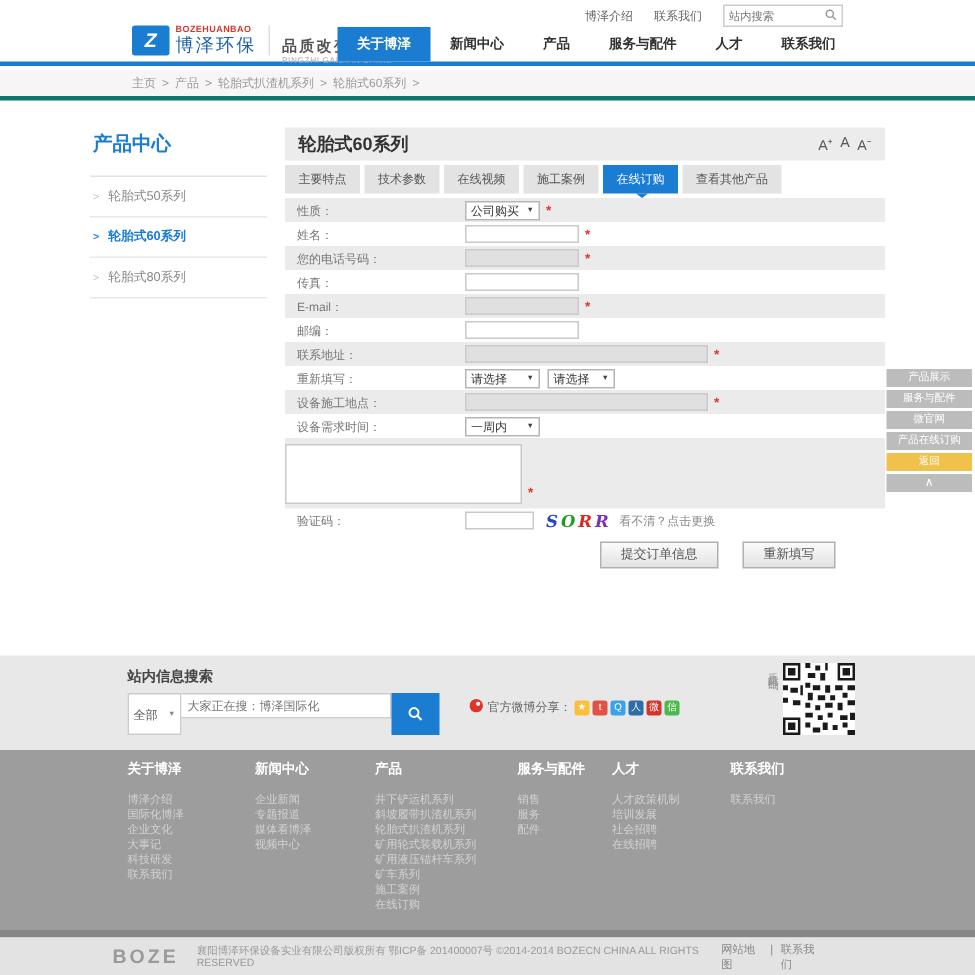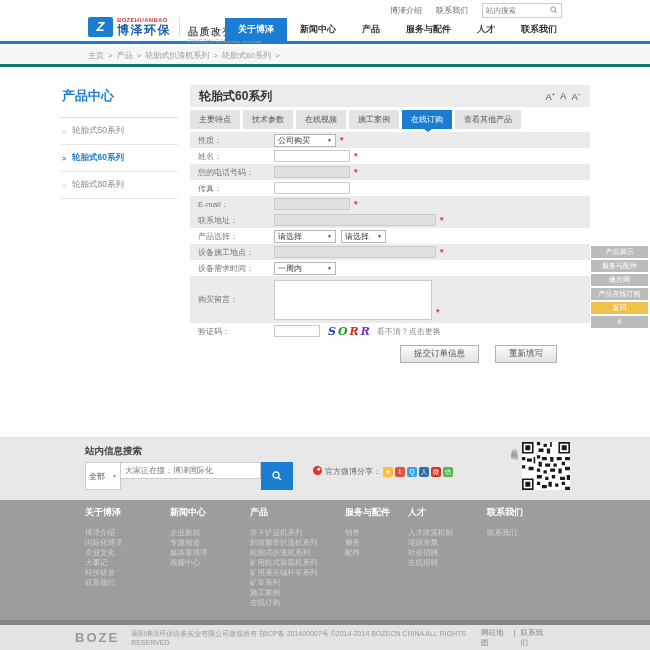--- a/index.html
+++ b/index.html
@@ -7,21 +7,21 @@
   .page { position:relative; width:650px; height:650px; overflow:hidden; background:#fff; }
   .container { position:relative; width:530px; margin:0 auto; height:100%; }
   a { text-decoration:none; color:inherit; cursor:pointer; }
 
   
   .topbar { position:absolute; top:0; left:0; right:0; height:44px; background:#fff; border-bottom:3px solid #1a7dd1; z-index:6; }
   .logo-block { position:absolute; left:28px; top:10px; display:flex; align-items:center; }
   .logo-icon { width:25px; height:20px; background:#1a7dd1; color:#fff; font-weight:bold; font-style:italic; font-size:13px; text-align:center; line-height:20px; border-radius:2px; }
   .logo-text { margin-left:4px; }
   .logo-en { font-size:6px; color:#d23a2e; font-weight:bold; letter-spacing:.3px; line-height:7px; }
-  .logo-cn { font-size:12px; color:#1a5fa8; font-weight:bold; letter-spacing:1.5px; line-height:13px; }
+  .logo-cn { font-size:12px; color:#1a5fa8; font-weight:normal; letter-spacing:1.5px; line-height:13px; }
   .logo-sep { width:1px; height:20px; background:#ddd; margin:0 8px; }
   .slogan-cn { font-size:10px; color:#555; font-weight:bold; letter-spacing:1.5px; line-height:12px;margin-top:16px; }
   .slogan-en { font-size:5.5px; color:#aaa; letter-spacing:.4px; }
   .top-links { position:absolute; right:28px; top:3px; display:flex; align-items:center; gap:14px; font-size:8px; color:#666; }
   .top-search { display:flex; align-items:center; width:80px; height:15px; border:1px solid #ccc; background:#fff; padding:0 3px; }
   .top-search input { border:0; outline:0; flex:1; font-size:7.5px; width:60px; color:#888; background:transparent; }
   .nav { position:absolute; right:20px; bottom:0; display:flex; }
   .nav-item { font-size:9px; color:#333; font-weight:bold; padding:5px 13px; cursor:pointer; }
   .nav-item.active { background:#1a7dd1; color:#fff; }
 
@@ -46,28 +46,28 @@
   .product-name { margin-top:15px; font-size:11px; font-weight:bold; color:#333; padding-left:2px; }
   .tabs { display:flex; gap:3px; margin-top:3px; }
   .tab { position:relative; font-size:8px; padding:4px 9px; background:#e3e3e3; color:#555; cursor:pointer; white-space:nowrap; }
   .tab.active { background:#1a7dd1; color:#fff; }
   .tab.active::after { content:""; position:absolute; left:50%; bottom:-3px; margin-left:-3px; border-left:4px solid transparent; border-right:4px solid transparent; border-top:3px solid #1a7dd1; }
 
   
   .order-form { margin-top:3px; }
   .frow { display:flex; align-items:center; min-height:16px; padding:1px 0; }
   .frow.alt { background:#ebebeb; }
-  .flabel { width:84px; padding-left:8px; font-size:8px; color:#777; flex-shrink:0; }
+  .flabel { width:120px; padding-left:8px; font-size:8px; color:#777; flex-shrink:0; }
   .fstar { color:#e0342b; font-size:9px; font-weight:bold; margin-left:4px; }
   .txt { height:12px; border:1px solid #c9c9c9; background:#fff; font-size:8px; padding:0 2px; outline:none; }
   .frow.alt .txt { background:#e0e0e0; }
   .w-s { width:76px; }
   .w-l { width:162px; }
   .w-c { width:46px; }
-  .sel { display:flex; align-items:center; justify-content:space-between; height:13px; border:1px solid #b5b5b5; background:#fff; font-size:8px; color:#333; padding:0 3px; width:62px; cursor:pointer; }
+  .sel { display:flex; align-items:center; justify-content:space-between; height:13px; border:1px solid #b5b5b5; background:#fff; font-size:8px; color:#333; padding:0 3px; width:50px; cursor:pointer; }
   .sel .car { font-size:5px; color:#444; }
   .sel.w-xs { width:45px; margin-left:5px; }
   .ta-row { align-items:flex-start; padding:4px 0 3px; }
   .ta-row .flabel { padding-top:14px; }
   .ta-box { width:158px; height:40px; border:1px solid #c9c9c9; background:#fff; resize:none; outline:none; font-size:8px; }
   .ta-star { align-self:flex-end; margin-bottom:3px; }
   .captcha-code { display:flex; gap:2px; font-weight:bold; font-size:11px; font-style:italic; margin-left:8px; font-family:"DejaVu Serif", serif; }
   .cl1{color:#2244cc;} .cl2{color:#1f9c1f;} .cl3{color:#d42a1f;} .cl4{color:#7b2fbf;}
   .captcha-hint { font-size:8px; color:#888; margin-left:7px; cursor:pointer; }
   .btn-row { display:flex; gap:16px; margin-top:6px; padding-left:210px; }
@@ -220,27 +220,31 @@
           </div>
           <div class="frow">
             <span class="flabel">传真：</span>
             <input class="txt w-s" style="">
           </div>
           <div class="frow alt">
             <span class="flabel">E-mail：</span>
             <input class="txt w-s" style="">
             <span class="fstar">*</span>
           </div>
+          <div class="frow">
+            <span class="flabel">邮编：</span>
+            <input class="txt w-s" style="">
+          </div>
           <div class="frow alt">
             <span class="flabel">联系地址：</span>
             <input class="txt w-l" style="">
             <span class="fstar">*</span>
           </div>
           <div class="frow">
-            <span class="flabel">产品选择：</span>
+            <span class="flabel">重新填写：</span>
             <span class="sel">
               <span>请选择</span>
               <span class="car">▼</span>
             </span>
             <span class="sel w-xs">
               <span>请选择</span>
               <span class="car">▼</span>
             </span>
           </div>
           <div class="frow alt">
@@ -249,21 +253,20 @@
             <span class="fstar">*</span>
           </div>
           <div class="frow">
             <span class="flabel">设备需求时间：</span>
             <span class="sel">
               <span>一周内</span>
               <span class="car">▼</span>
             </span>
           </div>
           <div class="frow alt ta-row">
-            <span class="flabel">购买留言：</span>
             <textarea class="ta-box" style=""></textarea>
             <span class="fstar ta-star">*</span>
           </div>
           <div class="frow">
             <span class="flabel">验证码：</span>
             <input class="txt w-c" style="">
             <span class="captcha-code">
               <span class="cl1">S</span>
               <span class="cl2">O</span>
               <span class="cl3">R</span>

